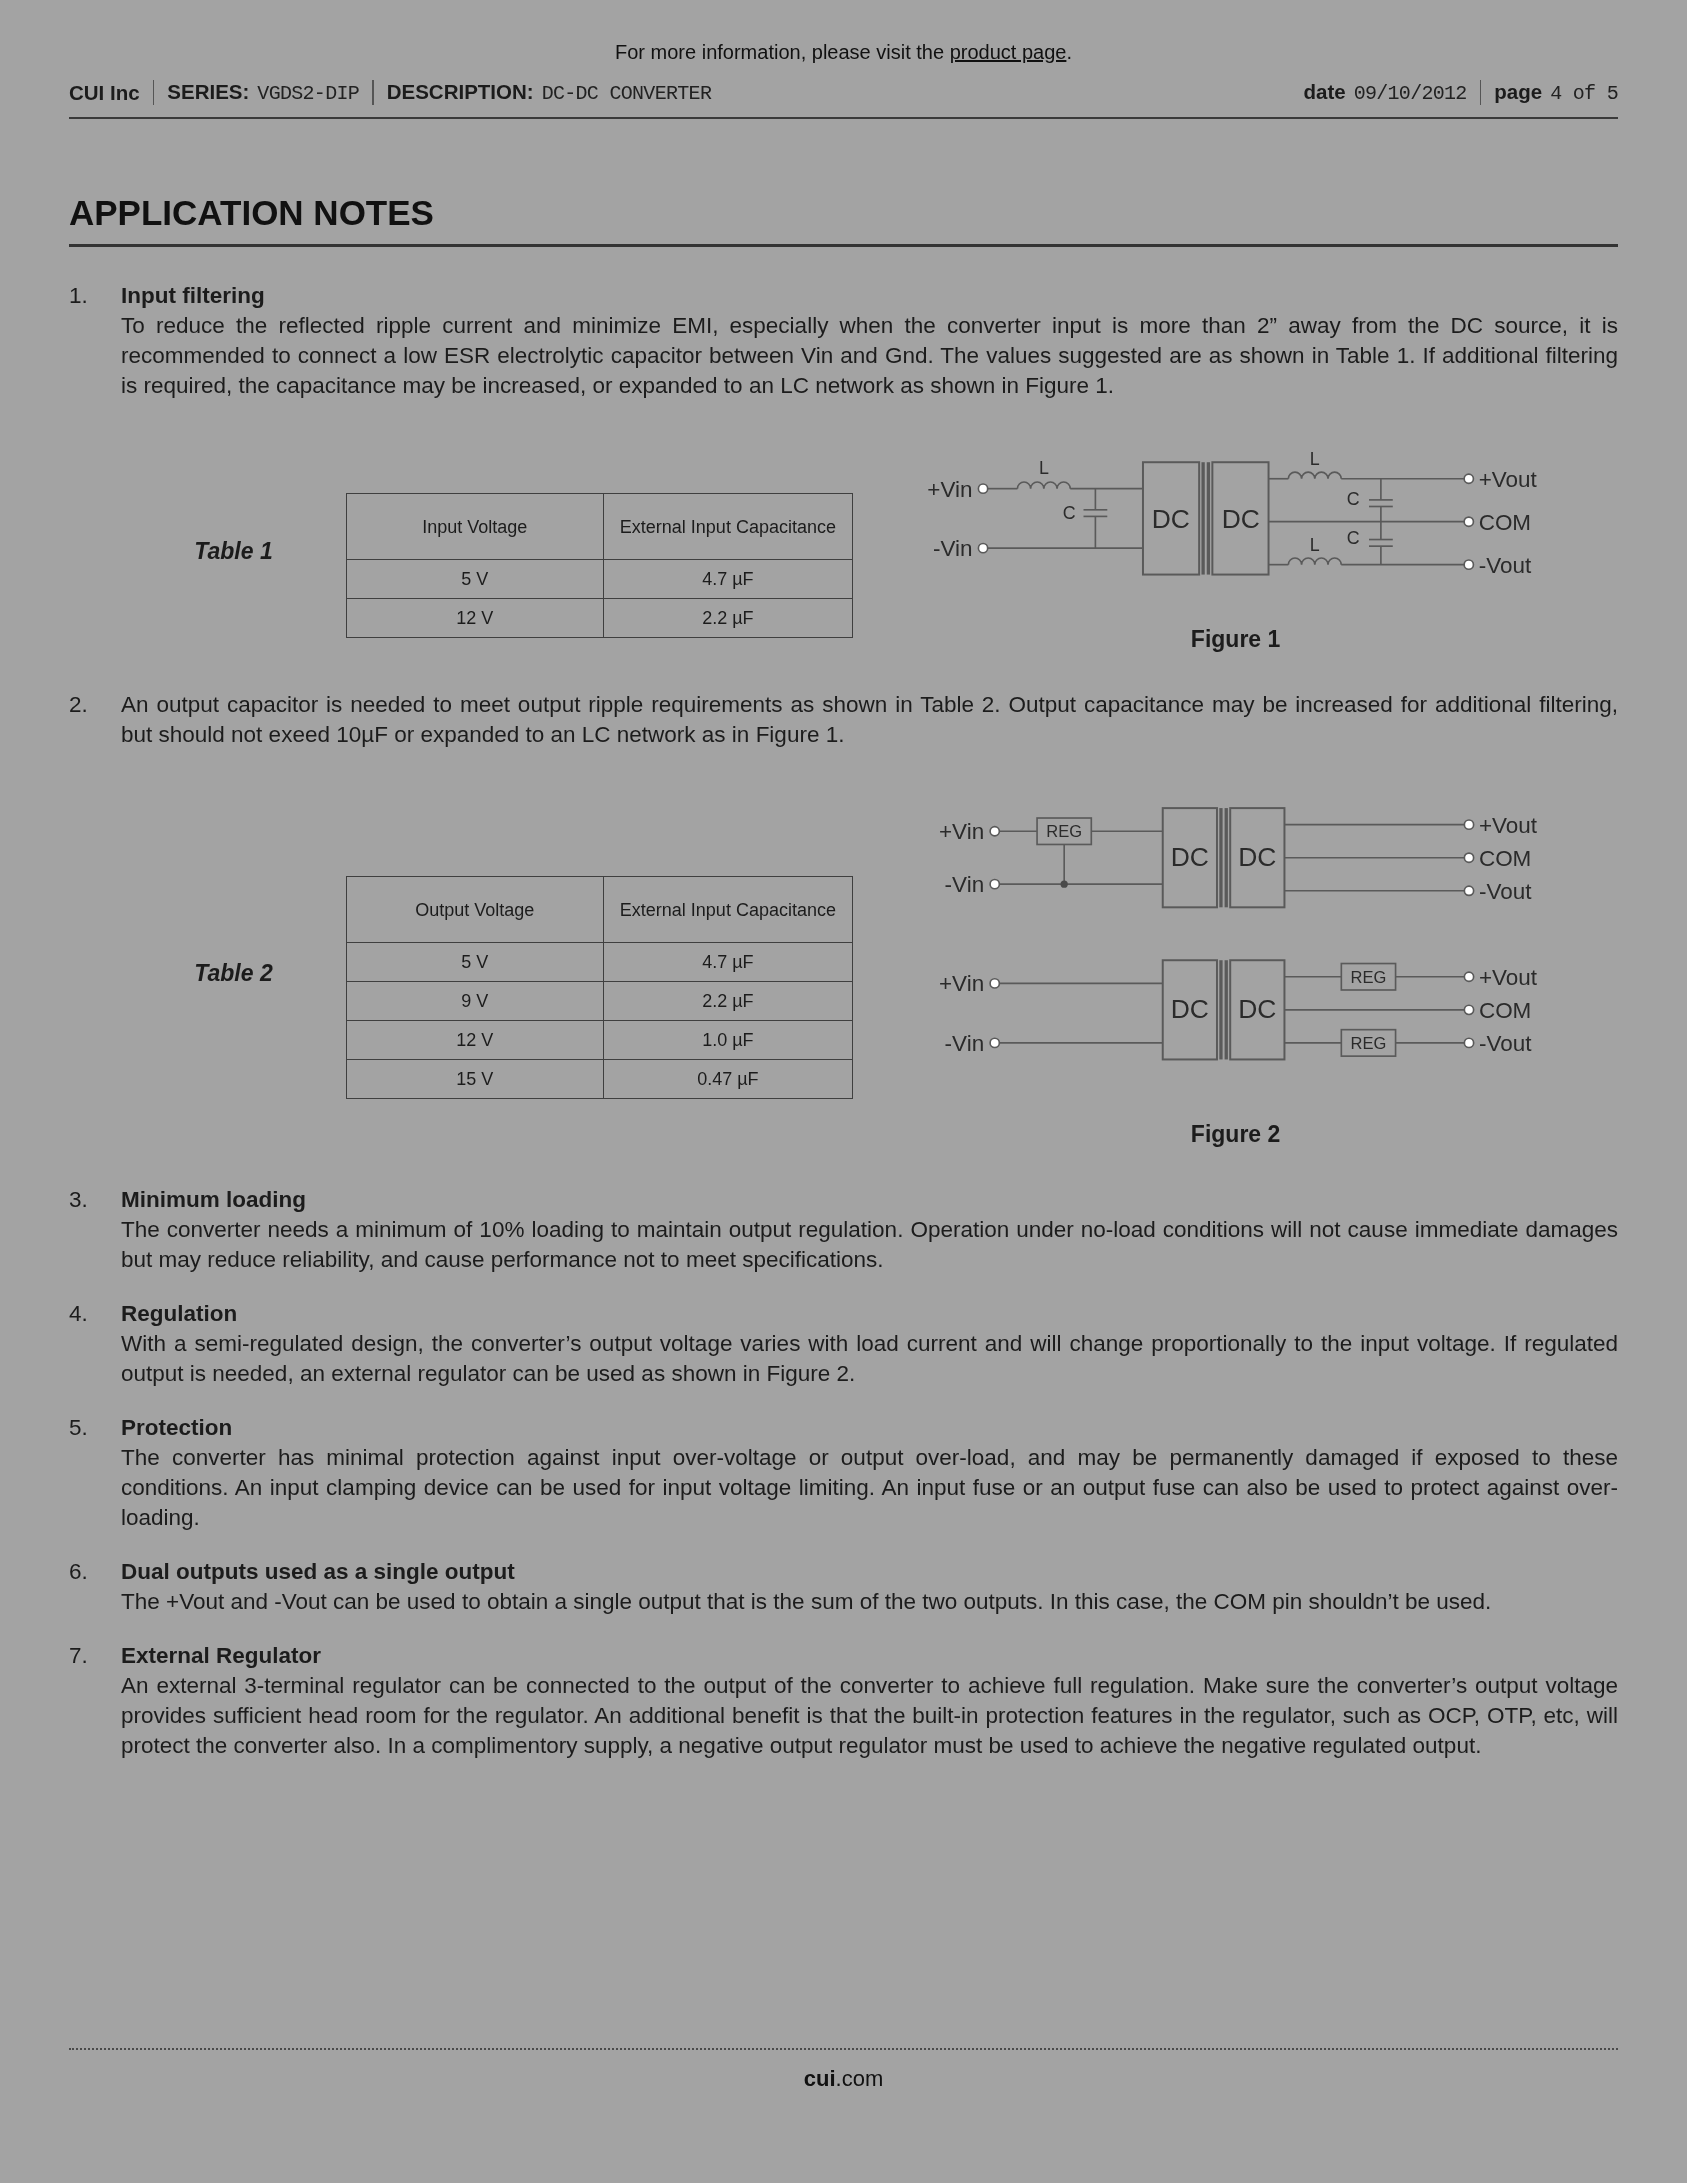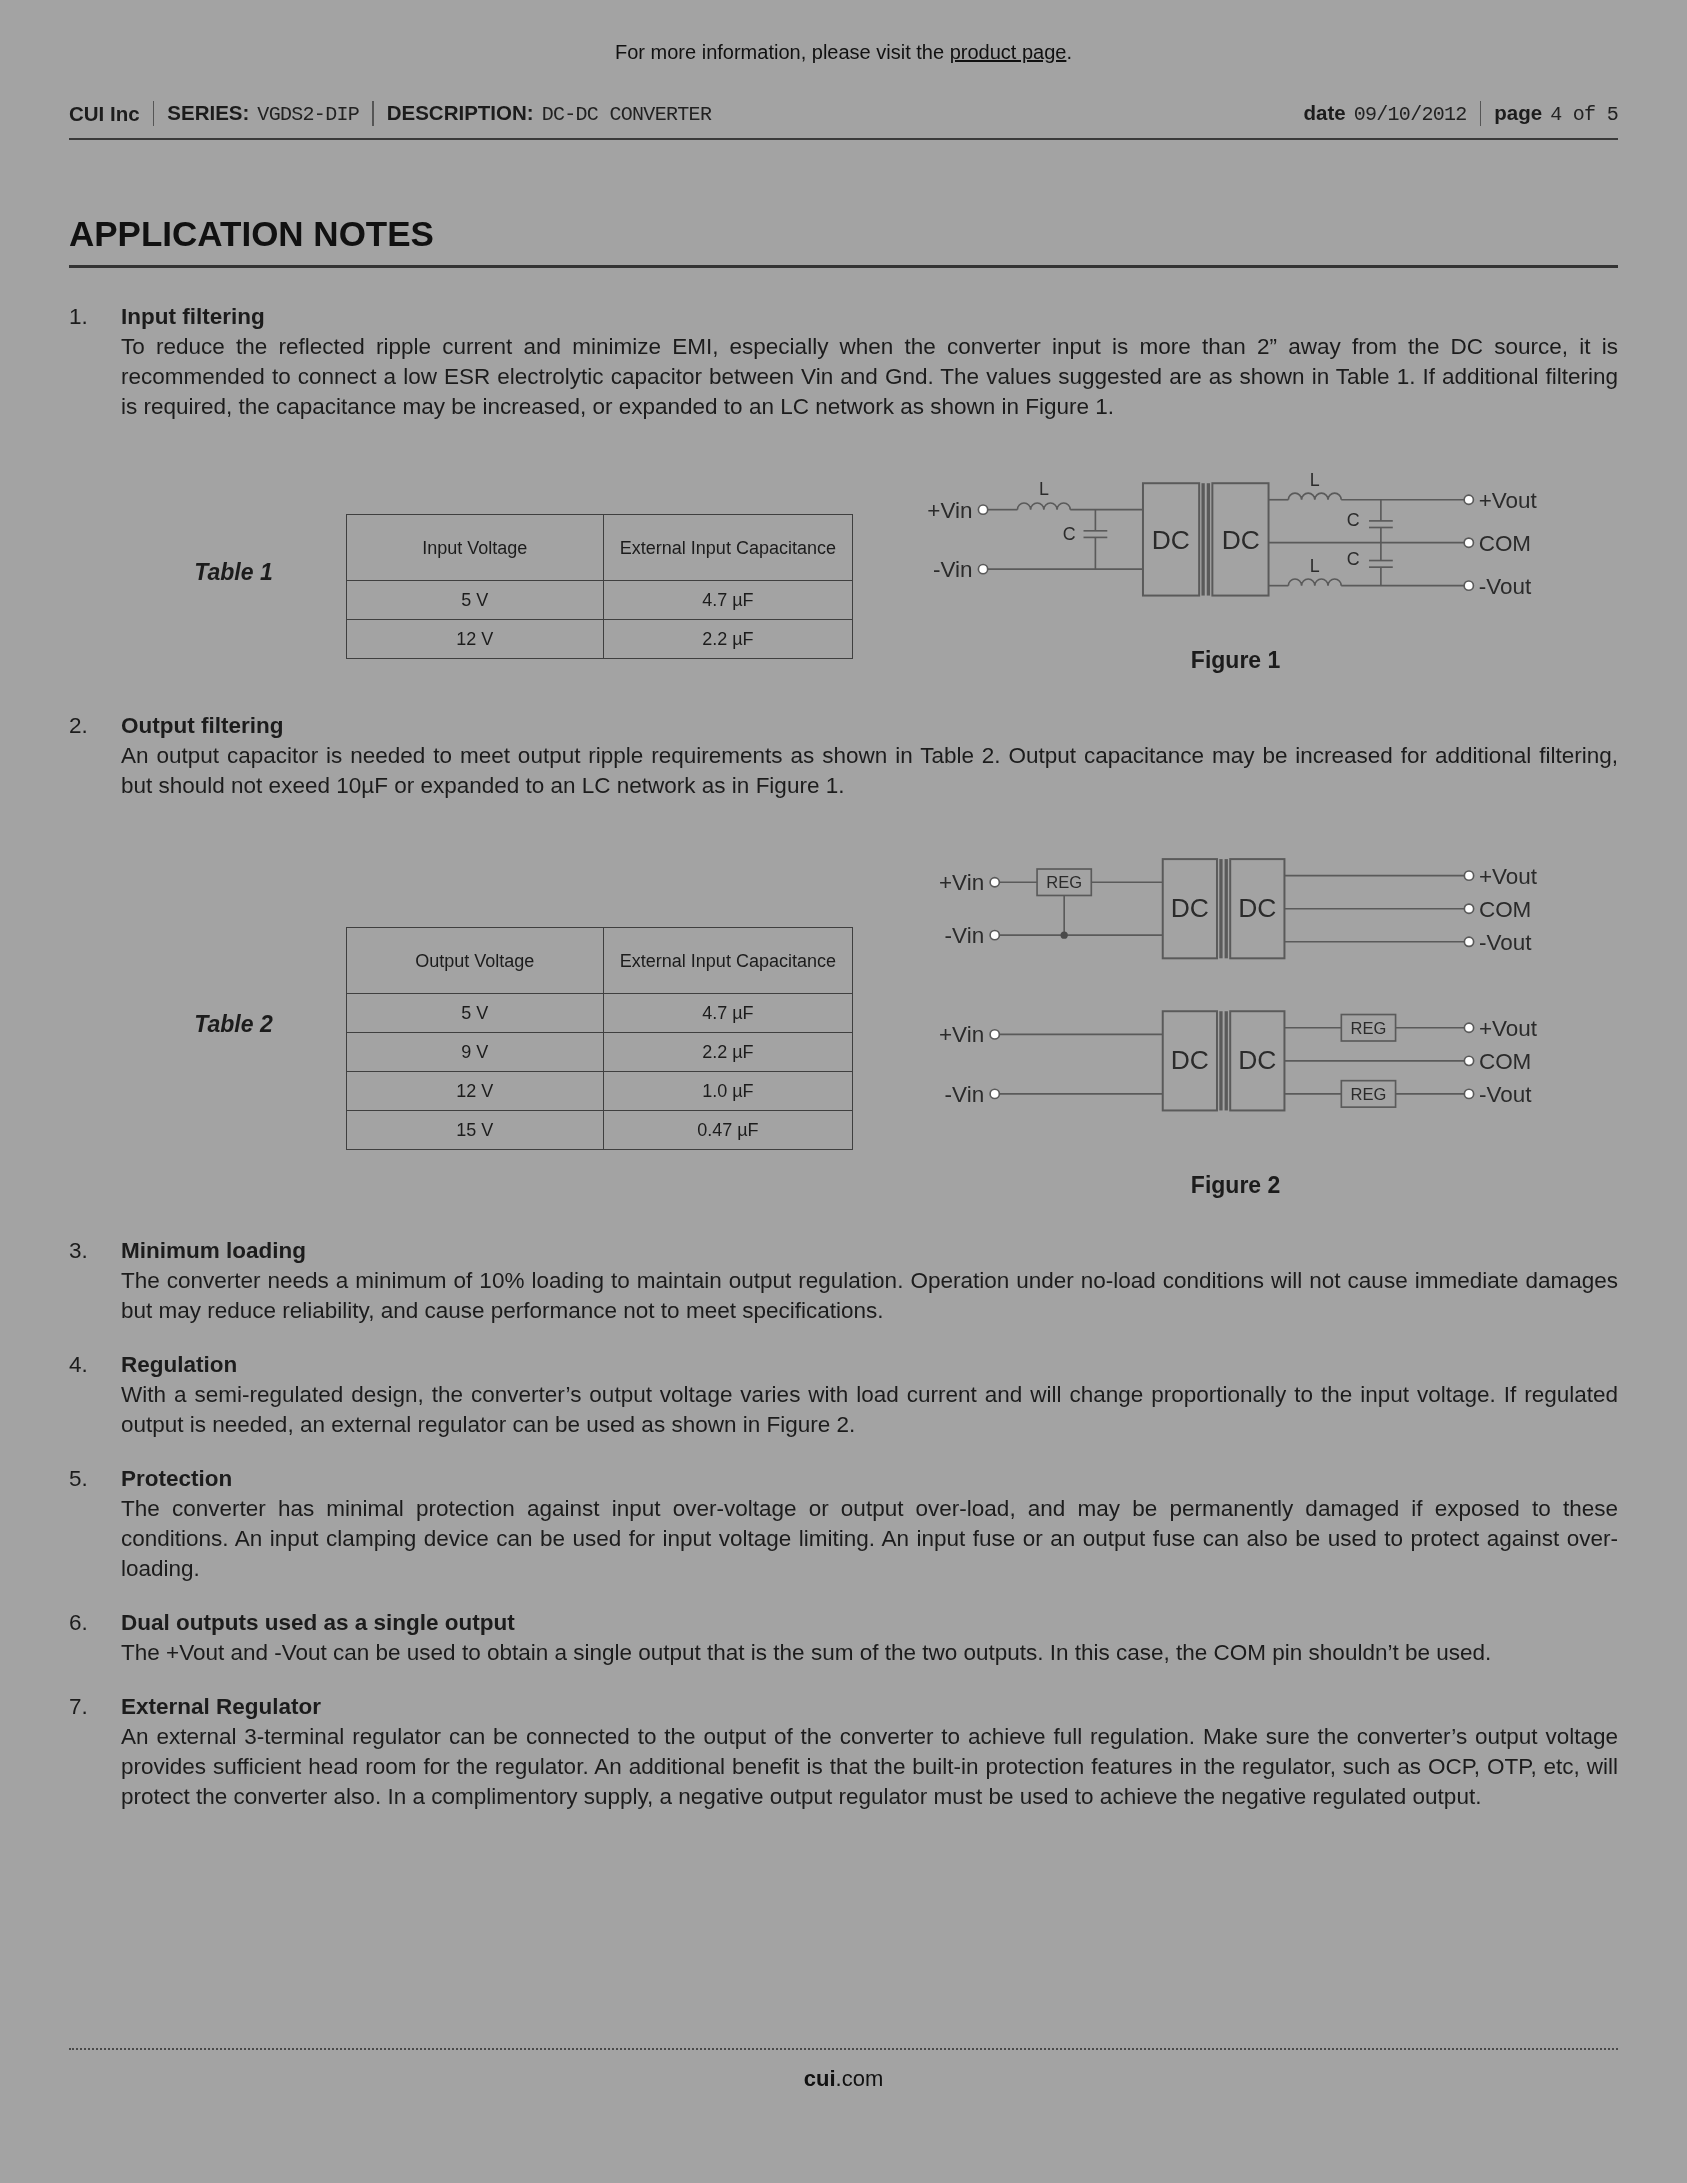--- a/index.html
+++ b/index.html
@@ -7,21 +7,21 @@
     position:relative; width:1687px; height:2183px; background:#a3a3a3;
     box-sizing:border-box; padding:41px 69px 0 69px;
     font-family:"Liberation Sans", sans-serif; color:#1c1c1c;
   }
   
   .info-line { text-align:center; font-size:20px; color:#111; }
   .info-link { text-decoration:underline; cursor:pointer; }
   
   .header-bar {
     display:flex; justify-content:space-between; align-items:flex-start;
-    margin-top:37px; padding-bottom:12px; border-bottom:2.6px solid #3a3a3a;
+    margin-top:16px; padding-bottom:12px; border-bottom:2.6px solid #3a3a3a;
     font-size:20.5px;
   }
   .hdr-group { display:flex; align-items:center; gap:13.2px; }
   .hdr-sep { width:1.3px; height:25px; background:#555; }
   .hdr-bold { font-weight:bold; }
   .hdr-mono { font-family:"Liberation Mono", monospace; font-size:20px; letter-spacing:-0.7px; color:#222; }
   .hdr-pair { display:flex; align-items:baseline; gap:8px; }
   
   .page-title {
     margin-top:74px; font-size:35px; font-weight:bold; letter-spacing:0px;
@@ -189,21 +189,20 @@
             </svg>
             <div class="figure-caption">Figure 1</div>
           </div>
         </div>
       </div>
     </div>
 
     <div class="section">
       <div class="sec-num">2.</div>
       <div class="sec-content">
-        <div class="sec-heading">Output filtering</div>
         <div class="sec-body">An output capacitor is needed to meet output ripple requirements as shown in Table 2. Output capacitance may be increased for additional filtering, but should not exeed 10µF or expanded to an LC network as in Figure 1.</div>
 
         <div class="media-row">
           <div class="table-label">Table 2</div>
           <table class="data-table">
             <thead>
               <tr>
                 <th class="c1">Output Voltage</th>
                 <th class="c2">External Input Capacitance</th>
               </tr>

